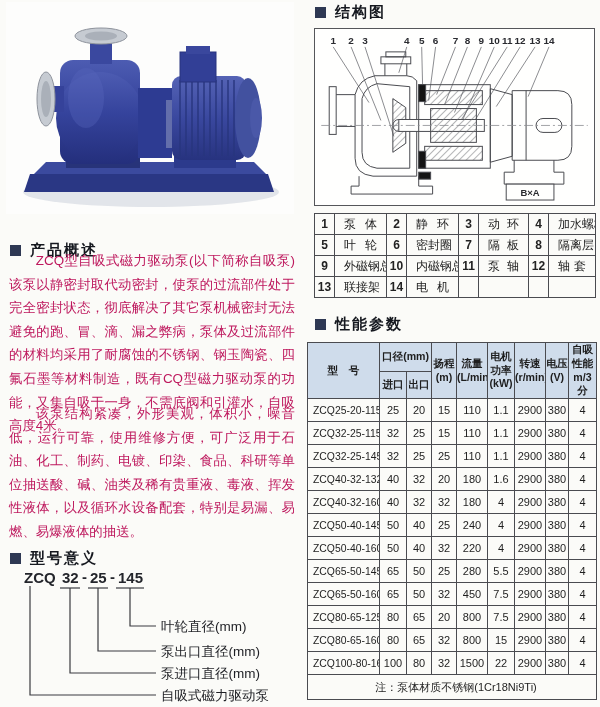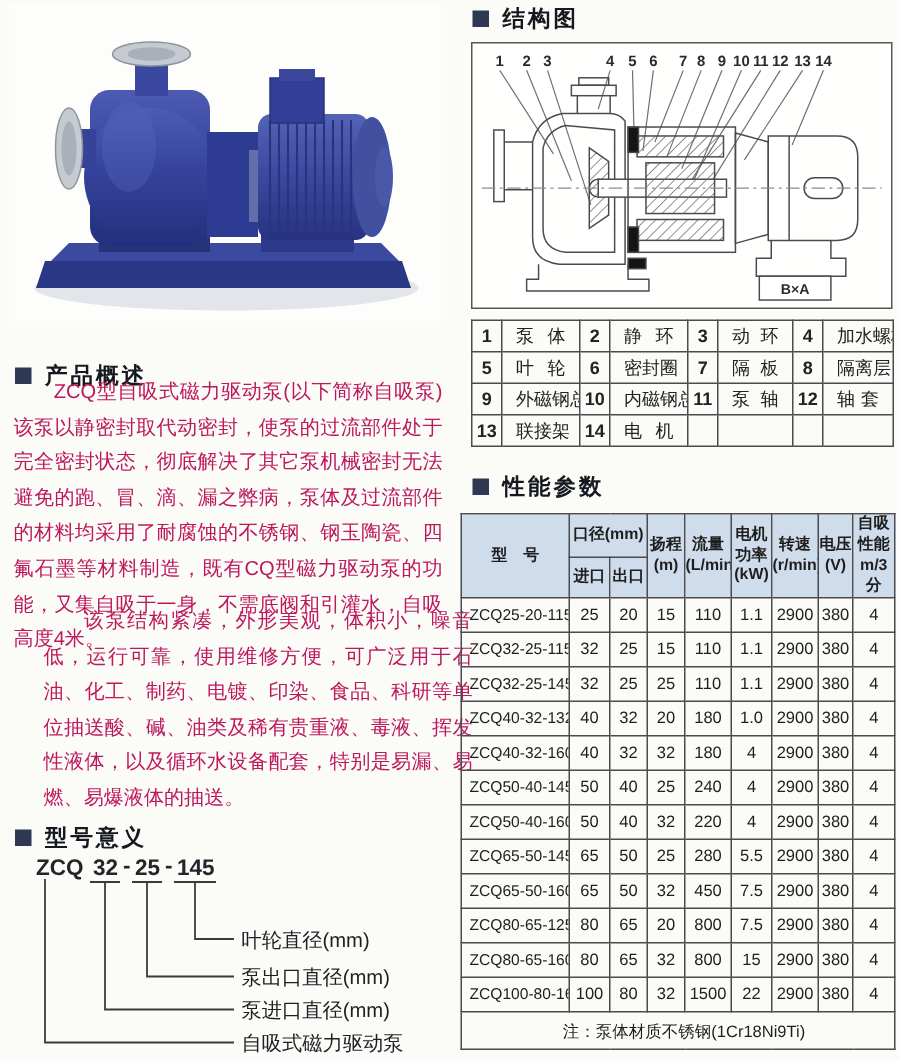--- a/index.html
+++ b/index.html
@@ -119,21 +119,21 @@
     </g>
   </svg>
 </div>
 
 <div class="sec-title" style="left:10px;top:241px;">
   <span class="sq"></span>
   <span>产品概述</span>
 </div>
 
 <p class="para" style="top:249px;">ZCQ型自吸式磁力驱动泵(以下简称自吸泵)该泵以静密封取代动密封，使泵的过流部件处于完全密封状态，彻底解决了其它泵机械密封无法避免的跑、冒、滴、漏之弊病，泵体及过流部件的材料均采用了耐腐蚀的不锈钢、钢玉陶瓷、四氟石墨等材料制造，既有CQ型磁力驱动泵的功能，又集自吸于一身，不需底阀和引灌水，自吸高度4米。</p>
-<p class="para" style="top:402px;margin-left:20px;">该泵结构紧凑，外形美观，体积小，噪音低，运行可靠，使用维修方便，可广泛用于石油、化工、制药、电镀、印染、食品、科研等单位抽送酸、碱、油类及稀有贵重液、毒液、挥发性液体，以及循环水设备配套，特别是易漏、易燃、易爆液体的抽送。</p>
+<p class="para" style="top:402px;">该泵结构紧凑，外形美观，体积小，噪音低，运行可靠，使用维修方便，可广泛用于石油、化工、制药、电镀、印染、食品、科研等单位抽送酸、碱、油类及稀有贵重液、毒液、挥发性液体，以及循环水设备配套，特别是易漏、易燃、易爆液体的抽送。</p>
 
 <div class="sec-title" style="left:10px;top:549px;">
   <span class="sq"></span>
   <span>型号意义</span>
 </div>
 
 <svg style="position:absolute;left:6px;top:568px;" width="292" height="139" viewBox="0 0 292 139">
   <g font-size="15" font-weight="bold" fill="#23252b">
     <text x="18" y="15">ZCQ</text>
     <text x="56" y="15">32</text>
@@ -381,21 +381,21 @@
         <td>2900</td>
         <td>380</td>
         <td>4</td>
       </tr>
       <tr>
         <td class="model">ZCQ40-32-132</td>
         <td>40</td>
         <td>32</td>
         <td>20</td>
         <td>180</td>
-        <td>1.0</td>
+        <td>1.6</td>
         <td>2900</td>
         <td>380</td>
         <td>4</td>
       </tr>
       <tr>
         <td class="model">ZCQ40-32-160</td>
         <td>40</td>
         <td>32</td>
         <td>32</td>
         <td>180</td>

